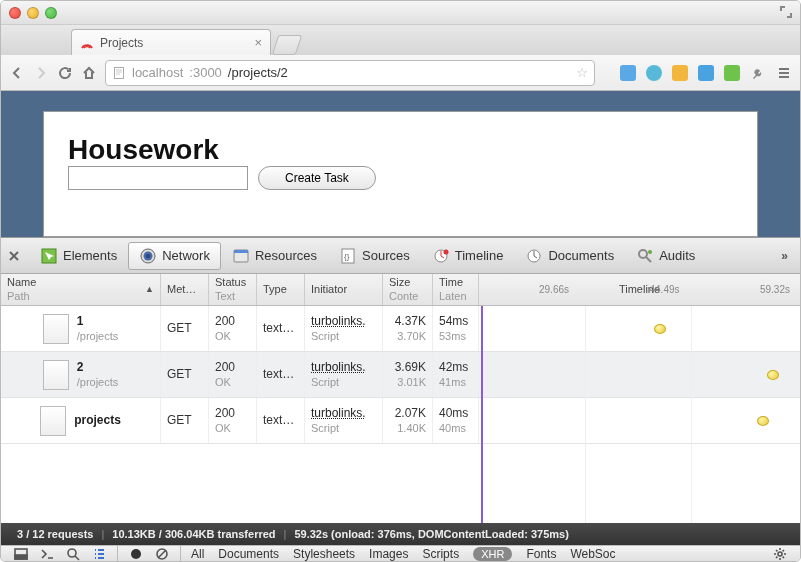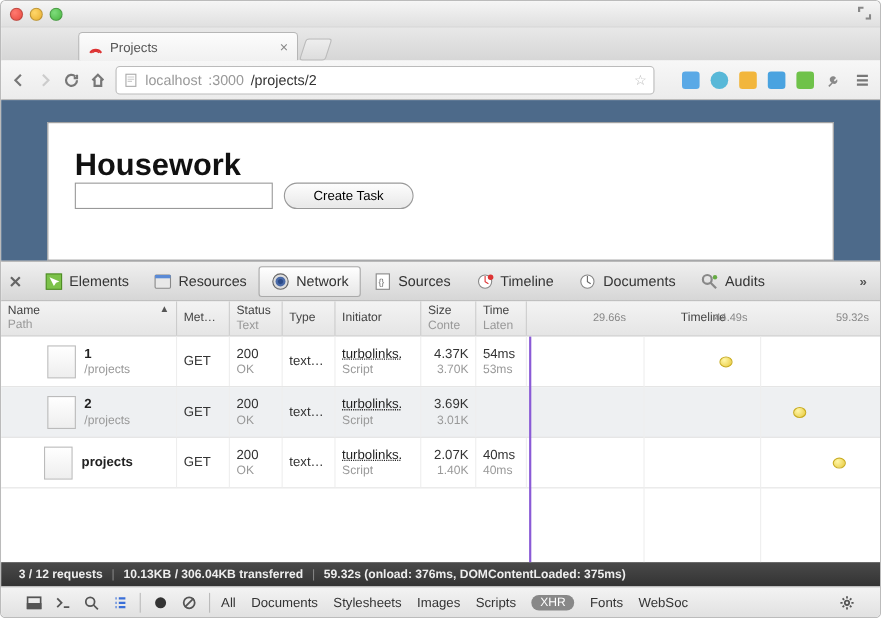--- a/index.html
+++ b/index.html
@@ -52,21 +52,21 @@
   .panel-btn{display:flex; align-items:center; gap:5px; padding:0 10px; height:28px; color:#333; font-size:13px; border:1px solid transparent; border-radius:3px;}
   .panel-btn.active{background:linear-gradient(#fff,#e6e6e6); border:1px solid #aaa;}
   .panel-ic{width:18px;height:18px;display:flex;align-items:center;justify-content:center;}
   .panel-ic svg{width:18px;height:18px;}
   .dt-overflow{margin-left:auto; font-weight:bold; color:#555; padding:0 6px;}
 
   
   .net-head{ height:32px; background:linear-gradient(#f3f3f3,#e5e5e5); border-bottom:1px solid #bbb; display:flex; font-size:11px; color:#444;}
   .col{ border-right:1px solid #ccc; padding:2px 6px; display:flex; flex-direction:column; justify-content:center; line-height:1.2;}
   .col .sub{color:#999;}
-  .col.name{width:160px; flex-direction:row; justify-content:space-between;}
+  .col.name{width:160px; flex-direction:row; align-items:center; justify-content:space-between;}
   .col.name .lbls{display:flex;flex-direction:column;}
   .sort-ind{font-size:9px; color:#555;}
   .col.method{width:48px;} .col.status{width:48px;} .col.type{width:48px;} .col.initiator{width:78px;} .col.size{width:50px;} .col.time{width:46px;}
   .col.timeline{flex:1; border-right:none; position:relative; flex-direction:row; align-items:center;}
   .timeline-ticks{position:absolute; left:60px; right:0; top:0; bottom:0; display:flex; justify-content:space-between; align-items:center; padding-right:10px; color:#888; font-size:10px;}
 
   
   .net-body{flex:1; background:#fff; position:relative;}
   .row{height:46px; display:flex; border-bottom:1px solid #e3e3e3;}
   .row:nth-child(even){background:#f3f7fb;}
@@ -84,21 +84,21 @@
   
   .net-body .grid-cols{position:absolute; left:478px; right:0; top:0; bottom:0; pointer-events:none;}
   .grid-cols .vline{position:absolute; top:0; bottom:0; border-left:1px solid #eee;}
   .grid-cols .pline{position:absolute; top:0; bottom:0; width:2px; background:#8a5bd6; left:2px;}
 
   
   .dt-status{height:22px; background:linear-gradient(#4a4a4a,#333); color:#eee; font-size:11px; display:flex; align-items:center; padding:0 16px; gap:8px; font-weight:bold;}
   .dt-status .sep{color:#888; font-weight:normal;}
 
   
-  .dt-bottom{height:28px; background:linear-gradient(#f3f3f3,#e1e1e1); border-top:1px solid #bbb; display:flex; align-items:center; padding:0 22px; gap:10px; font-size:12px;}
+  .dt-bottom{height:16px; background:linear-gradient(#f3f3f3,#e1e1e1); border-top:1px solid #bbb; display:flex; align-items:center; padding:0 12px; gap:10px; font-size:12px;}
   .bic{width:16px;height:16px;display:flex;align-items:center;justify-content:center;color:#555;}
   .bic svg{width:14px;height:14px;stroke:currentColor;fill:none;stroke-width:1.6;}
   .bic.blue{color:#3a6fd8;}
   .vsep{width:1px;height:18px;background:#bbb;}
   .filters{display:flex; gap:14px; align-items:center;}
   .filter{color:#333;}
   .filter.pill{background:#888; color:#fff; padding:1px 8px; border-radius:9px; font-size:11px;}
   .gear{margin-left:auto;}
 </style>
 </head>
@@ -196,38 +196,38 @@
       </div>
     <div class="panel-btn">
         <span class="panel-ic">
           <svg viewBox="0 0 18 18">
             <rect x="2" y="2" width="14" height="14" fill="#7cc24a" stroke="#4a8a20"></rect>
             <path d="M5 5l4 8 2-3 3-1z" fill="#fff"></path>
           </svg>
         </span>
         <span>Elements</span>
       </div>
-    <div class="panel-btn">
-        <span class="panel-ic">
-          <svg viewBox="0 0 18 18">
-            <rect x="2" y="3" width="14" height="12" rx="1" fill="#e8e8e8" stroke="#888"></rect>
-            <rect x="2" y="3" width="14" height="3" fill="#5a8ad6"></rect>
-          </svg>
-        </span>
-        <span>Resources</span>
-      </div>
     <div class="panel-btn active">
         <span class="panel-ic">
           <svg viewBox="0 0 18 18">
             <circle cx="9" cy="9" r="7" fill="#ddd" stroke="#666"></circle>
             <circle cx="9" cy="9" r="4.5" fill="#4a6aa8"></circle>
             <circle cx="9" cy="9" r="2.3" fill="#2a4a88"></circle>
           </svg>
         </span>
         <span>Network</span>
+      </div>
+    <div class="panel-btn">
+        <span class="panel-ic">
+          <svg viewBox="0 0 18 18">
+            <rect x="2" y="3" width="14" height="12" rx="1" fill="#e8e8e8" stroke="#888"></rect>
+            <rect x="2" y="3" width="14" height="3" fill="#5a8ad6"></rect>
+          </svg>
+        </span>
+        <span>Resources</span>
       </div>
     <div class="panel-btn">
         <span class="panel-ic">
           <svg viewBox="0 0 18 18">
             <rect x="3" y="2" width="12" height="14" fill="#fff" stroke="#888"></rect>
             <text x="5" y="12" font-size="8" fill="#666">{}</text>
           </svg>
         </span>
         <span>Sources</span>
       </div>
@@ -353,20 +353,24 @@
             <span class="sub">OK</span>
           </div>
           <div class="cell type">text…</div>
           <div class="cell initiator">
             <span class="link">turbolinks.</span>
             <span class="sub">Script</span>
           </div>
           <div class="cell size">
             <span>3.69K</span>
             <span class="sub">3.01K</span>
+          </div>
+          <div class="cell time">
+            <span>42ms</span>
+            <span class="sub">41ms</span>
           </div>
           <div class="cell timeline">
             <div class="dot" style="left:288px"></div>
           </div>
         </div>
         <div class="row">
           <div class="cell name">
             <div class="doc-ic"></div>
             <div class="txt">
               <span class="main">projects</span>

